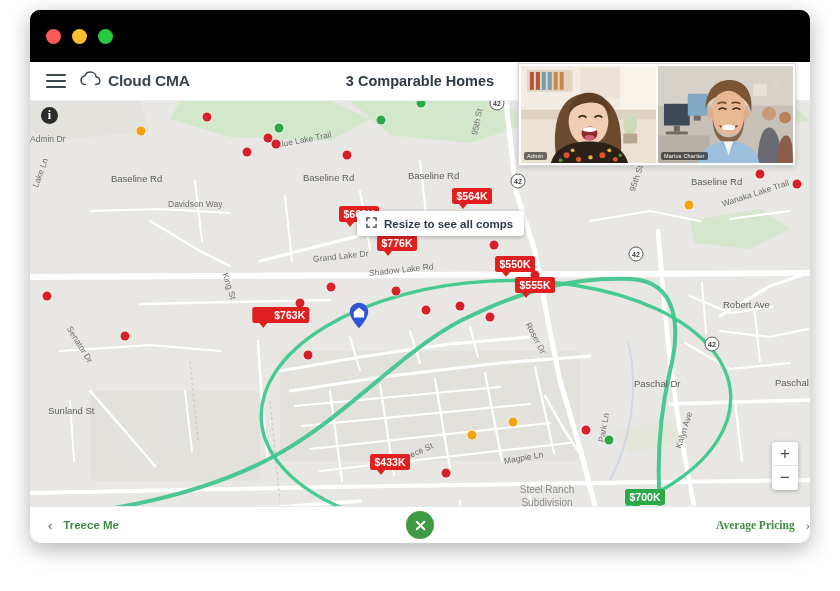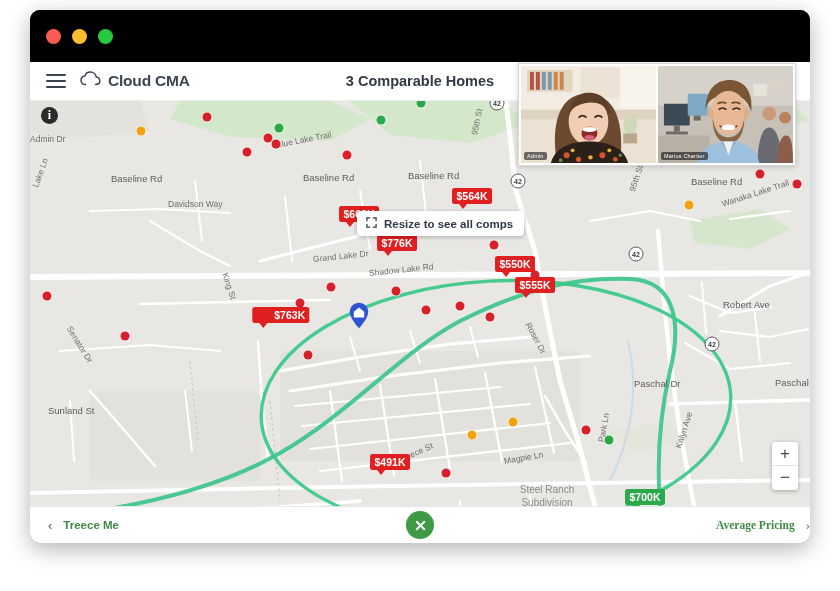--- a/index.html
+++ b/index.html
@@ -439,21 +439,21 @@
           <div class="dot-marker" style="left: 730px; top: 73px;"></div>
         </div>
       <div id="price-markers">
           <div class="price-tag" style="left: 329px; top: 121px;">$663K</div>
           <div class="price-tag" style="left: 355px; top: 130px;">$625K</div>
           <div class="price-tag" style="left: 367px; top: 150px;">$776K</div>
           <div class="price-tag" style="left: 442px; top: 103px;">$564K</div>
           <div class="price-tag" style="left: 485px; top: 171px;">$550K</div>
           <div class="price-tag" style="left: 505px; top: 192px;">$555K</div>
           <div class="price-tag" style="left: 251px; top: 222px; padding-left: 22px;">$763K</div>
-          <div class="price-tag" style="left: 360px; top: 369px;">$491K</div>
+          <div class="price-tag" style="left: 360px; top: 369px;">$433K</div>
           <div class="price-tag green" style="left: 615px; top: 404px;">$700K</div>
         </div>
       <div id="shields">
           <div class="shield" style="left: 467px; top: 2px;">42</div>
           <div class="shield" style="left: 488px; top: 80px;">42</div>
           <div class="shield" style="left: 606px; top: 153px;">42</div>
           <div class="shield" style="left: 682px; top: 243px;">42</div>
         </div>
       <div id="street-labels">
           <div class="street-label big" style="left: 81px; top: 72px; transform: rotate(0deg);">Baseline Rd</div>

